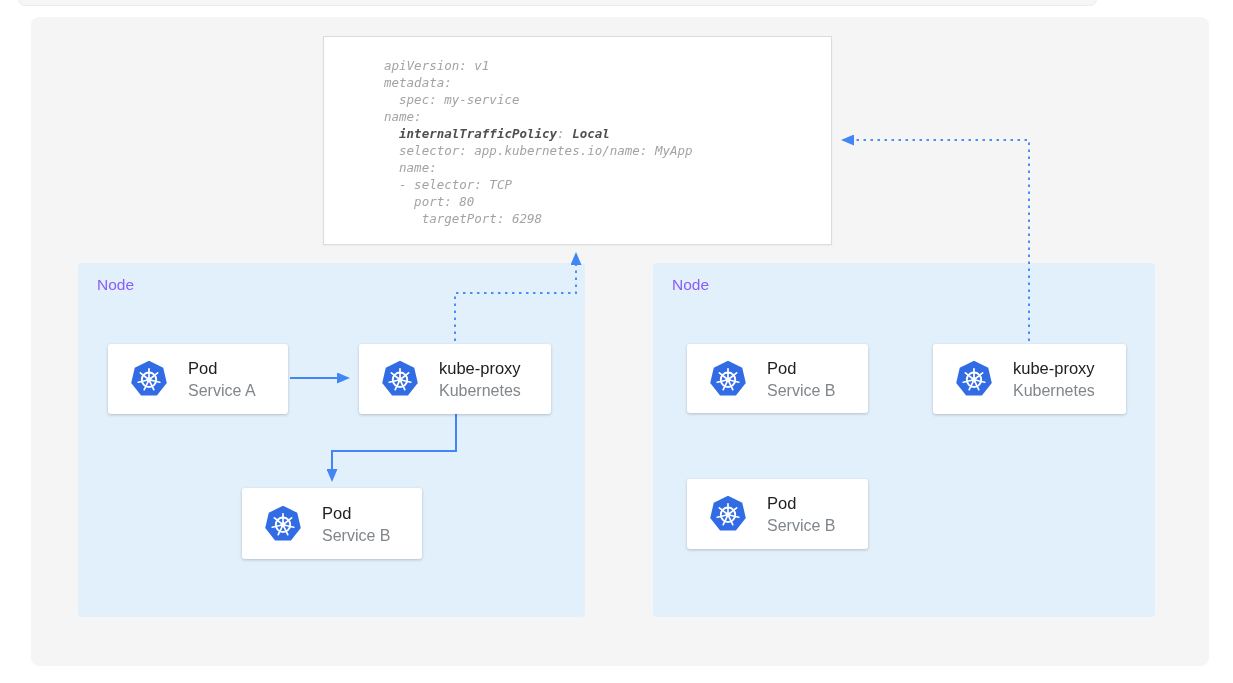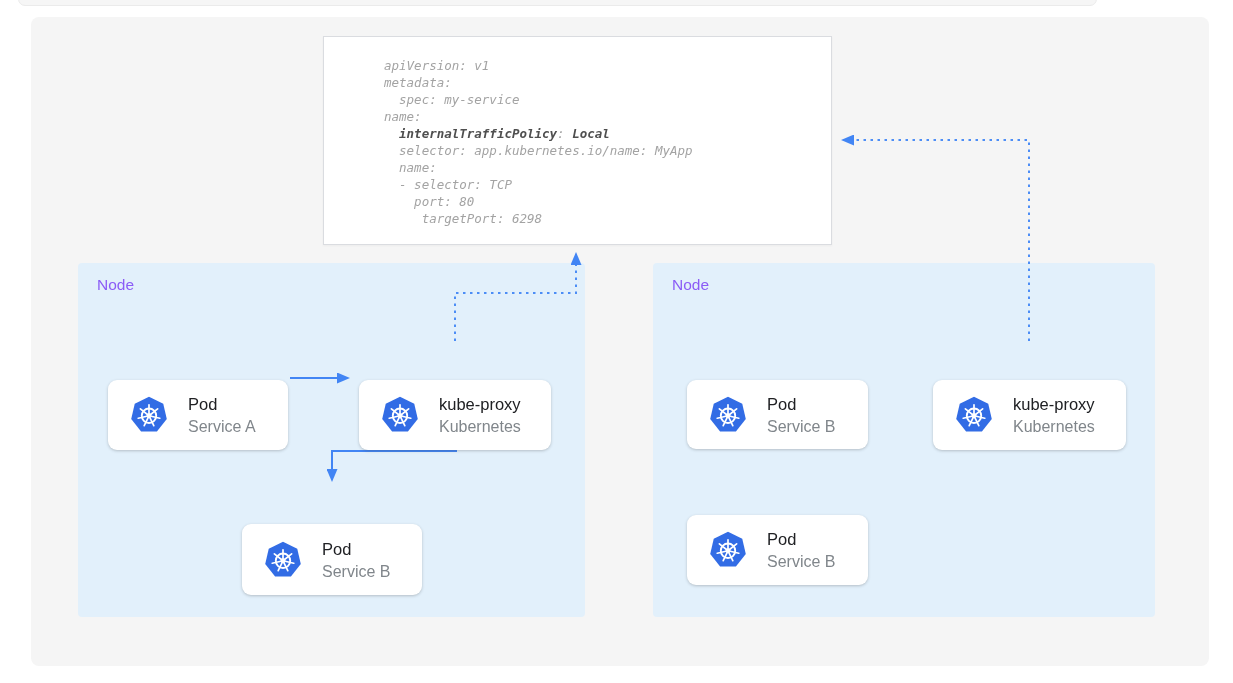--- a/index.html
+++ b/index.html
@@ -80,25 +80,24 @@
     left: 19px;
     top: 13px;
     font-size: 15.5px;
     color: #8b5cf6;
   }
 
   
   .card {
     position: absolute;
     background: #ffffff;
-    border-radius: 9px;
+    border-radius: 3px;
     box-shadow: 0 1px 3px rgba(60,64,67,0.28);
     display: flex;
     align-items: center;
-    margin-top: 36px;
   }
   .card .k8s-icon {
     position: absolute;
     left: 22px;
     top: 50%;
     margin-top: -19px;
     width: 38px;
     height: 38px;
     display: block;
   }

